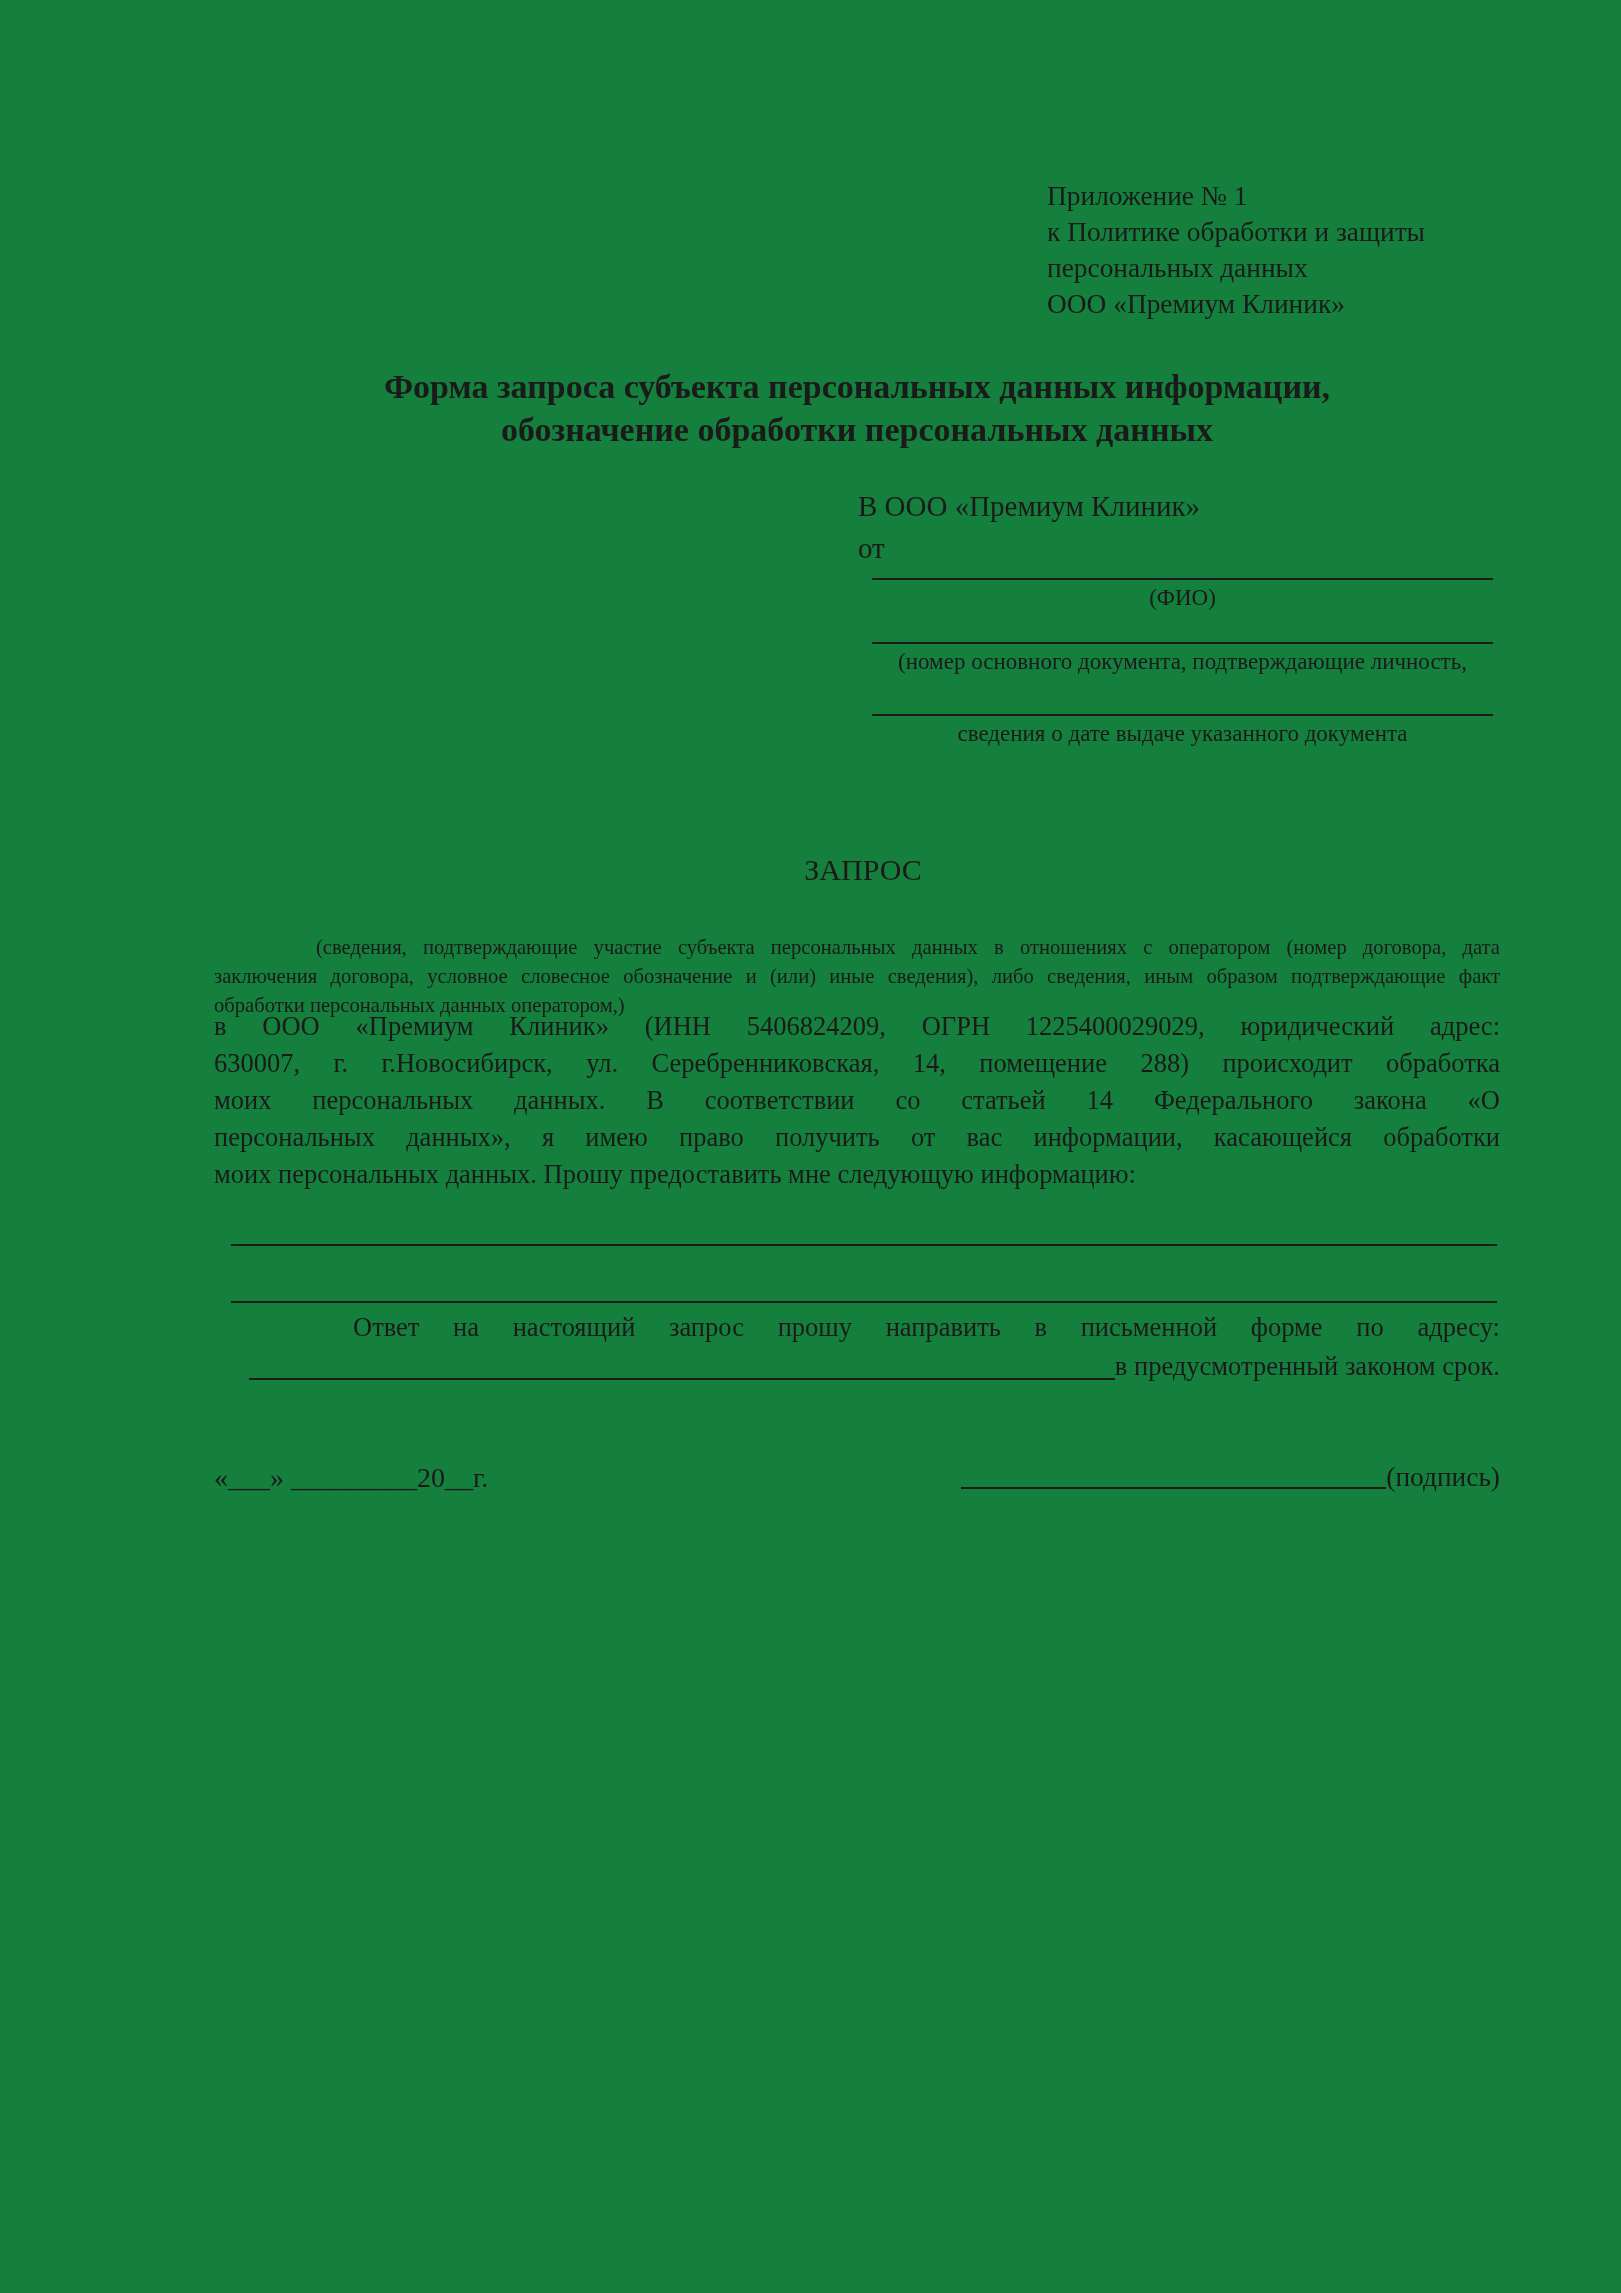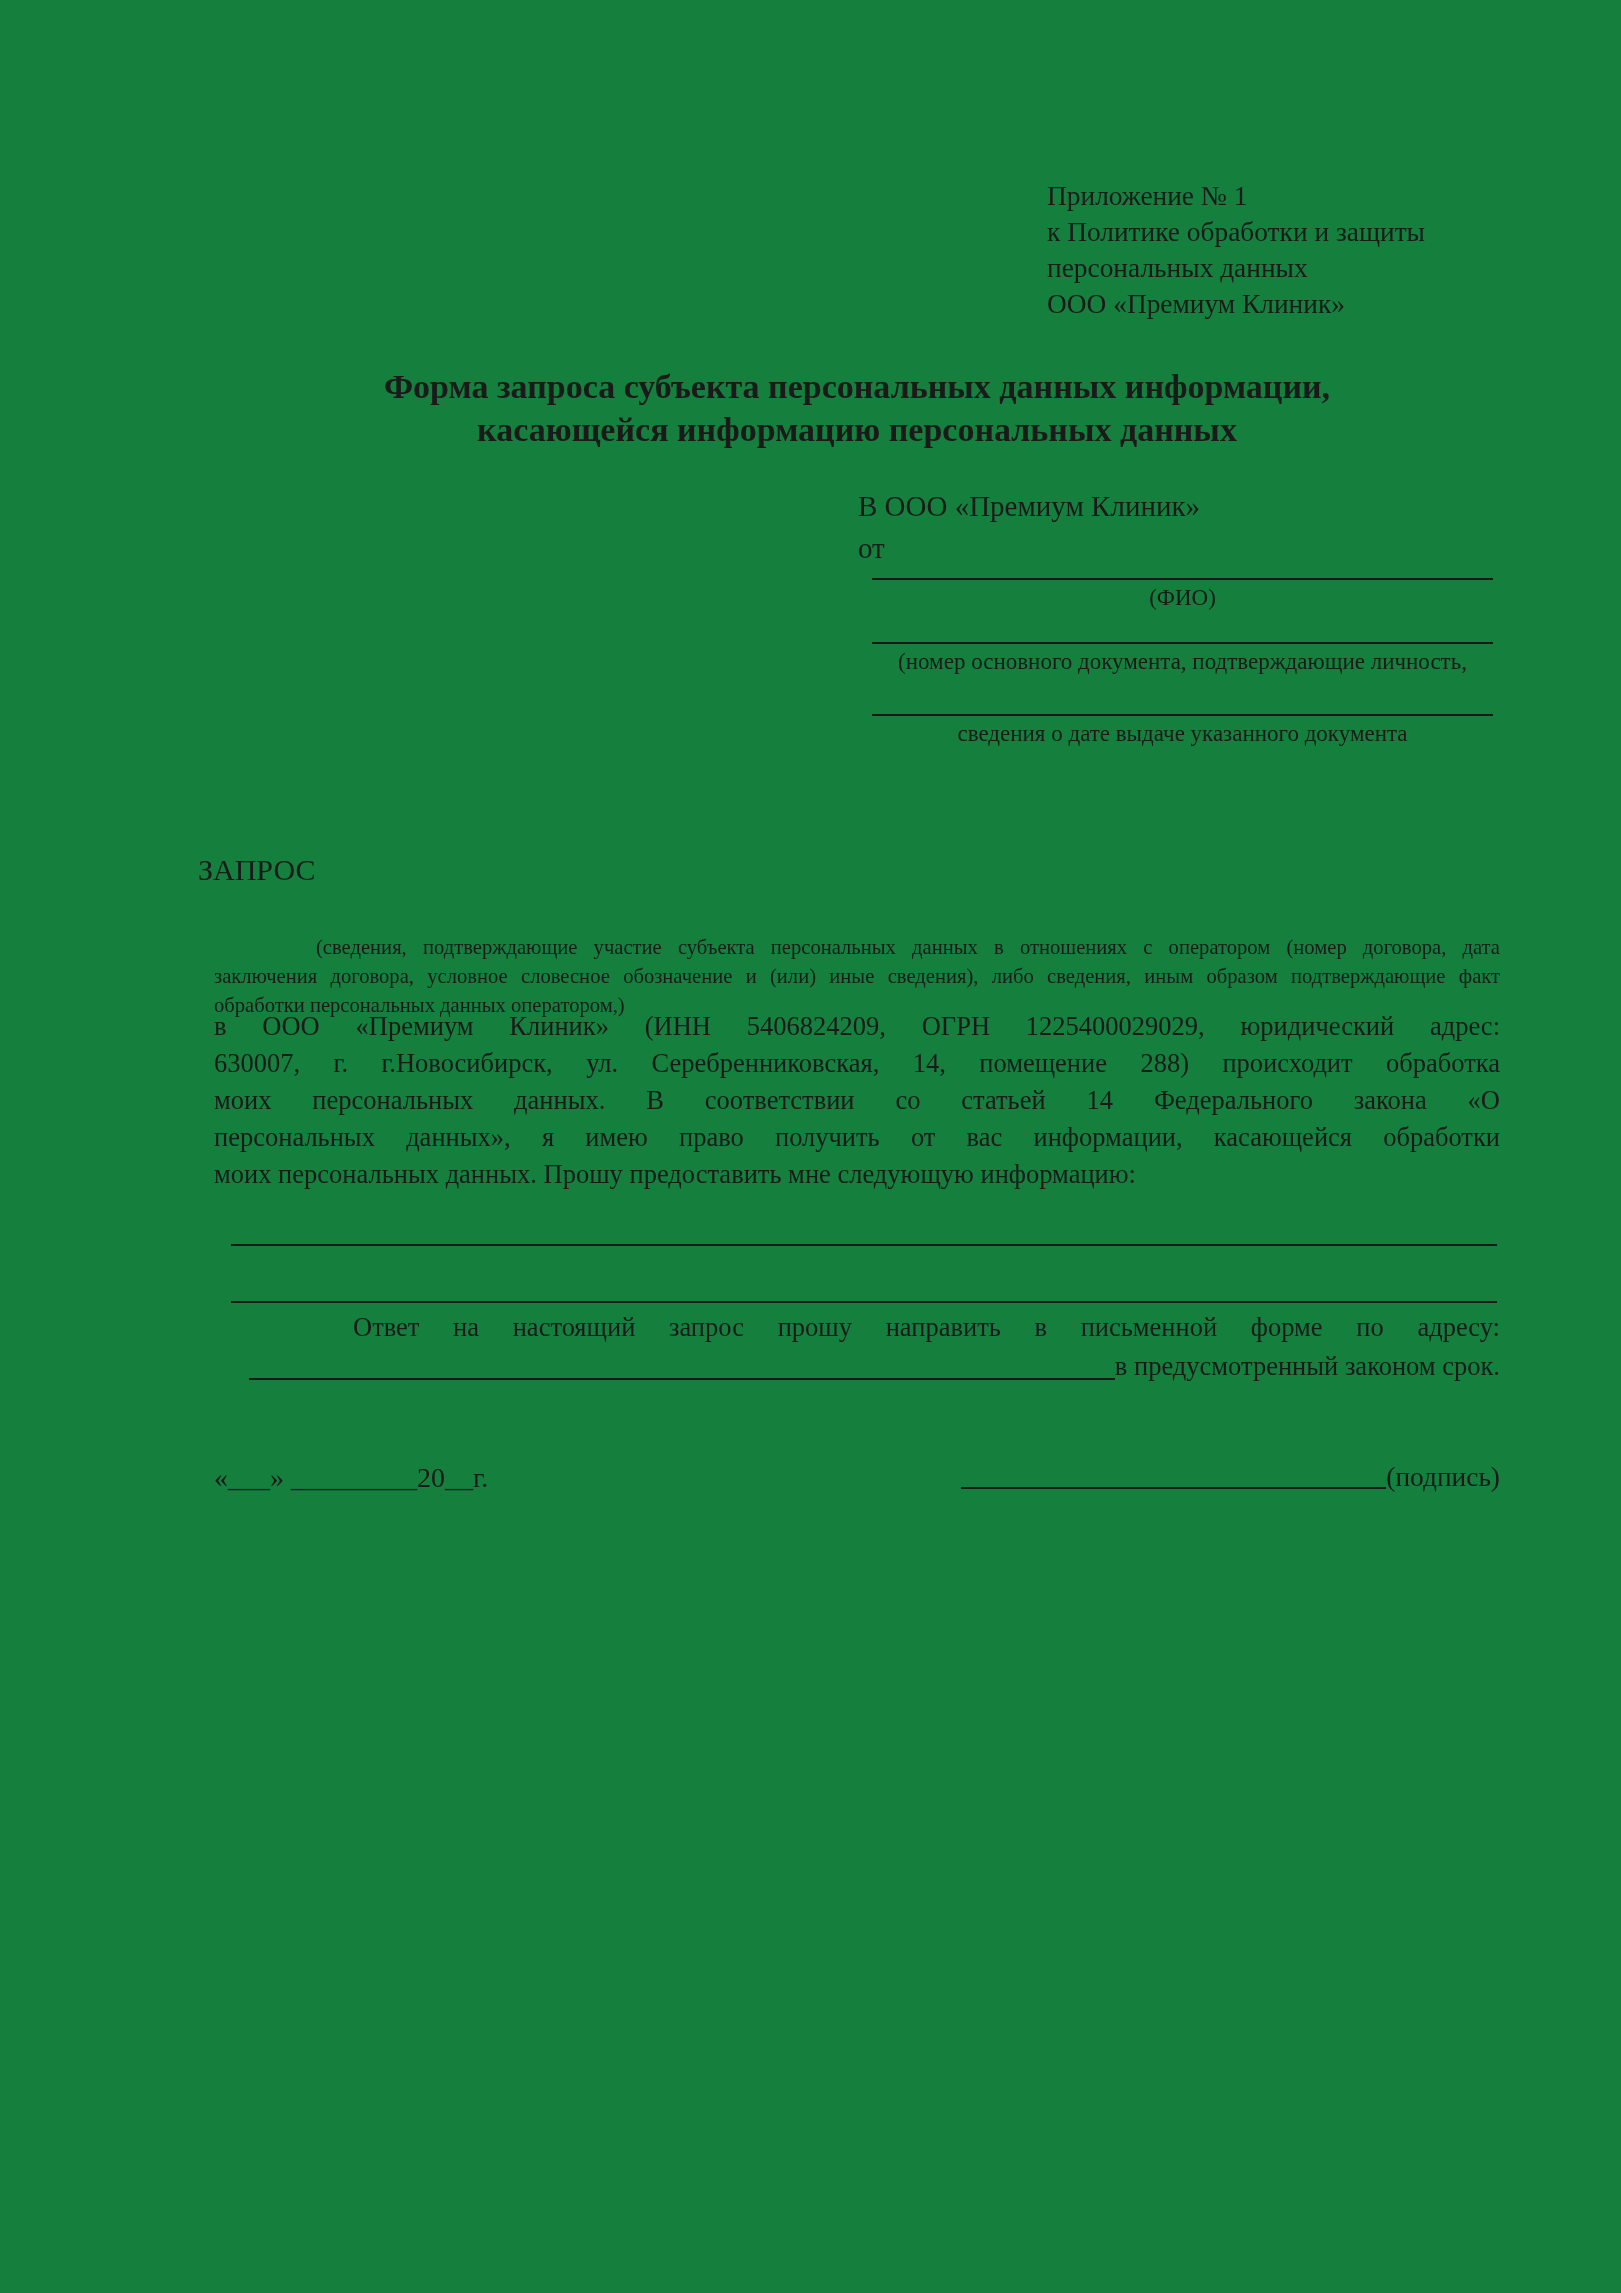--- a/index.html
+++ b/index.html
@@ -31,22 +31,22 @@
     left: 872px; width: 621px;
     border-top: 2.9px solid #1a1a1a;
     text-align: center;
     font-size: 23px; line-height: 25.5px;
     padding-top: 4.9px;
   }
   .f1 { top: 578px; } .f2 { top: 642px; } .f3 { top: 714px; } .f4 { top: 779px; }
 
   
   .request-heading {
-    left: 198px; top: 853px; width: 1286px;
-    font-size: 30px;
+    left: 220px; top: 853px; width: 1286px;
+    text-align: center; font-size: 30px;
   }
 
   
   .intro-row { left: 214px; top: 892px; width: 1286px; display: flex; font-size: 28px; }
   .intro-label { padding-left: 96px; white-space: pre; }
   .fill-line { flex: 1; border-bottom: 2.9px solid #1a1a1a; margin-bottom: 2.9px; margin-left: 9.8px; }
 
   
   .note { left: 214px; top: 933px; width: 1286px; font-size: 20.6px; line-height: 29px; }
   .note-line { text-align: justify; text-align-last: justify; }
@@ -89,21 +89,21 @@
 
   <div class="abs annex">
     <div>Приложение № 1</div>
     <div>к Политике обработки и защиты</div>
     <div>персональных данных</div>
     <div>ООО «Премиум Клиник»</div>
   </div>
 
   <div class="abs doc-title">
     <div>Форма запроса субъекта персональных данных информации,</div>
-    <div>касающейся информацию персональных данных</div>
+    <div>обозначение обработки персональных данных</div>
   </div>
 
   <div class="abs addr-to">В ООО «Премиум Клиник»</div>
   <div class="abs addr-from">от</div>
 
   <div class="abs addr-field f1">
     <div>(ФИО)</div>
   </div>
   <div class="abs addr-field f2">
     <div>(номер основного документа, подтверждающие личность,</div>

